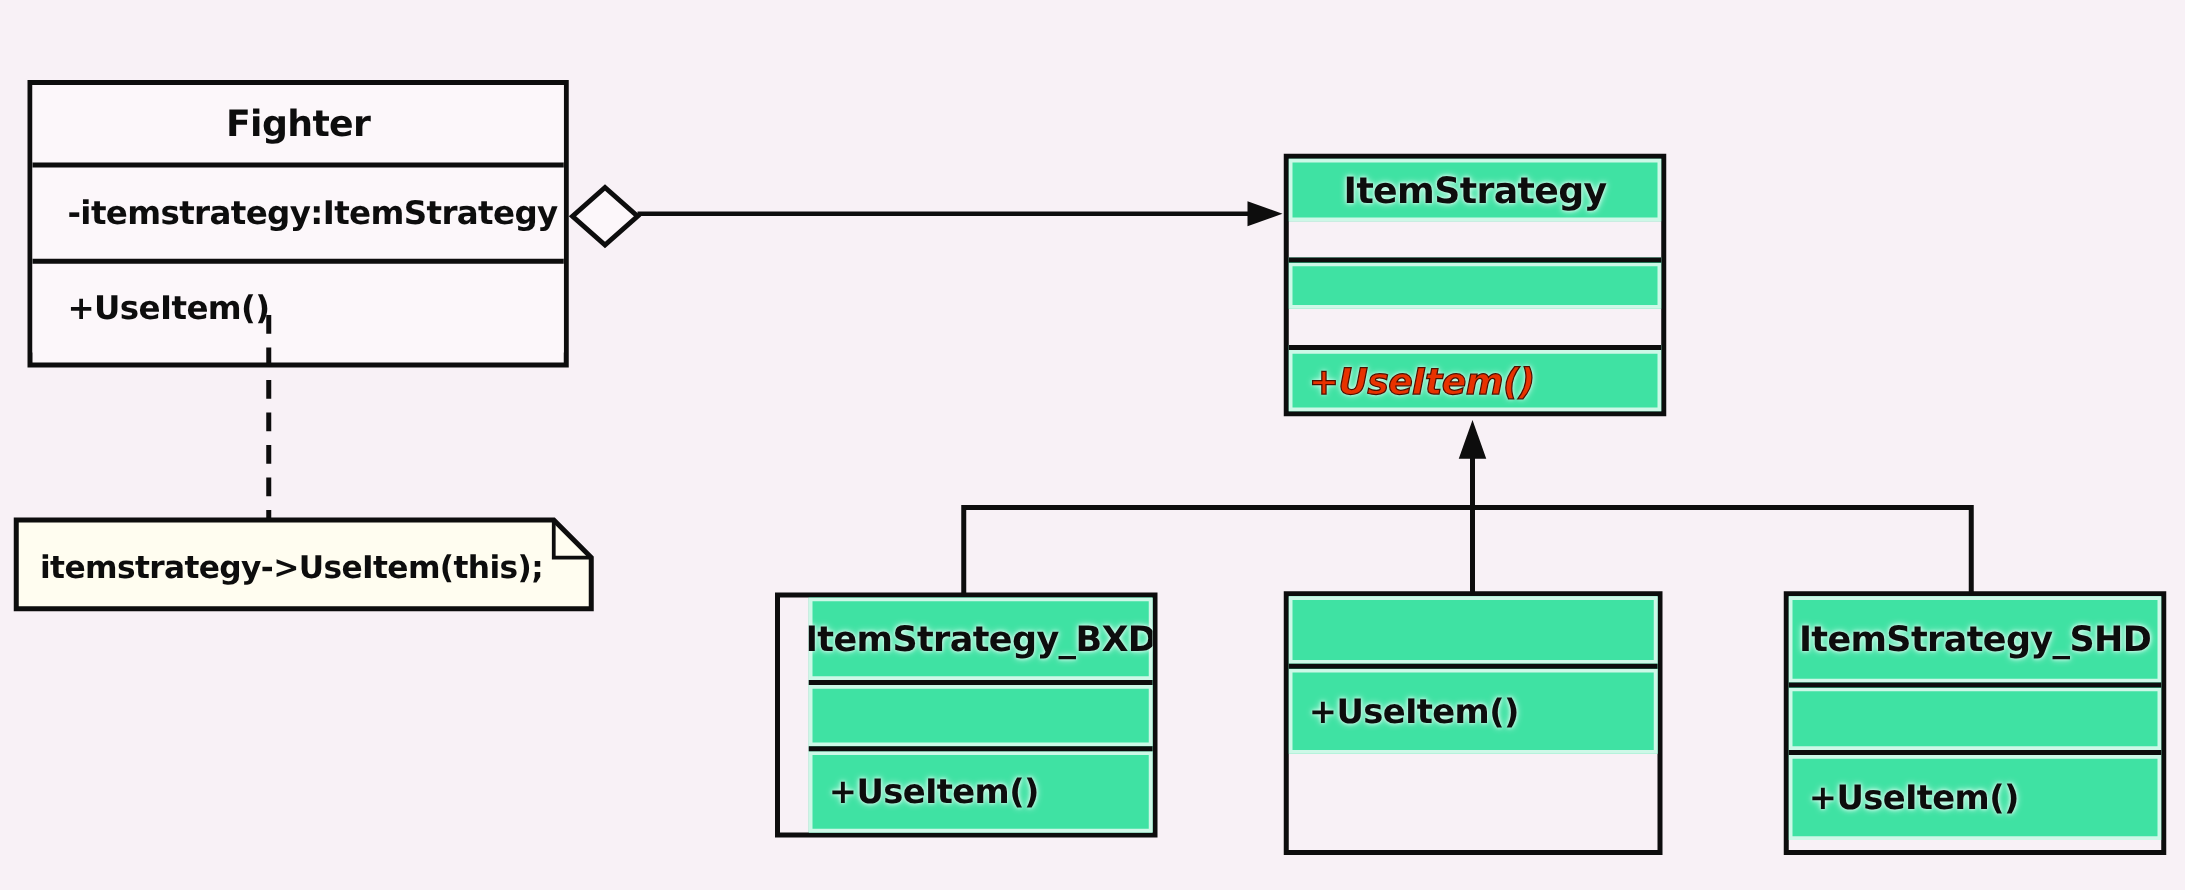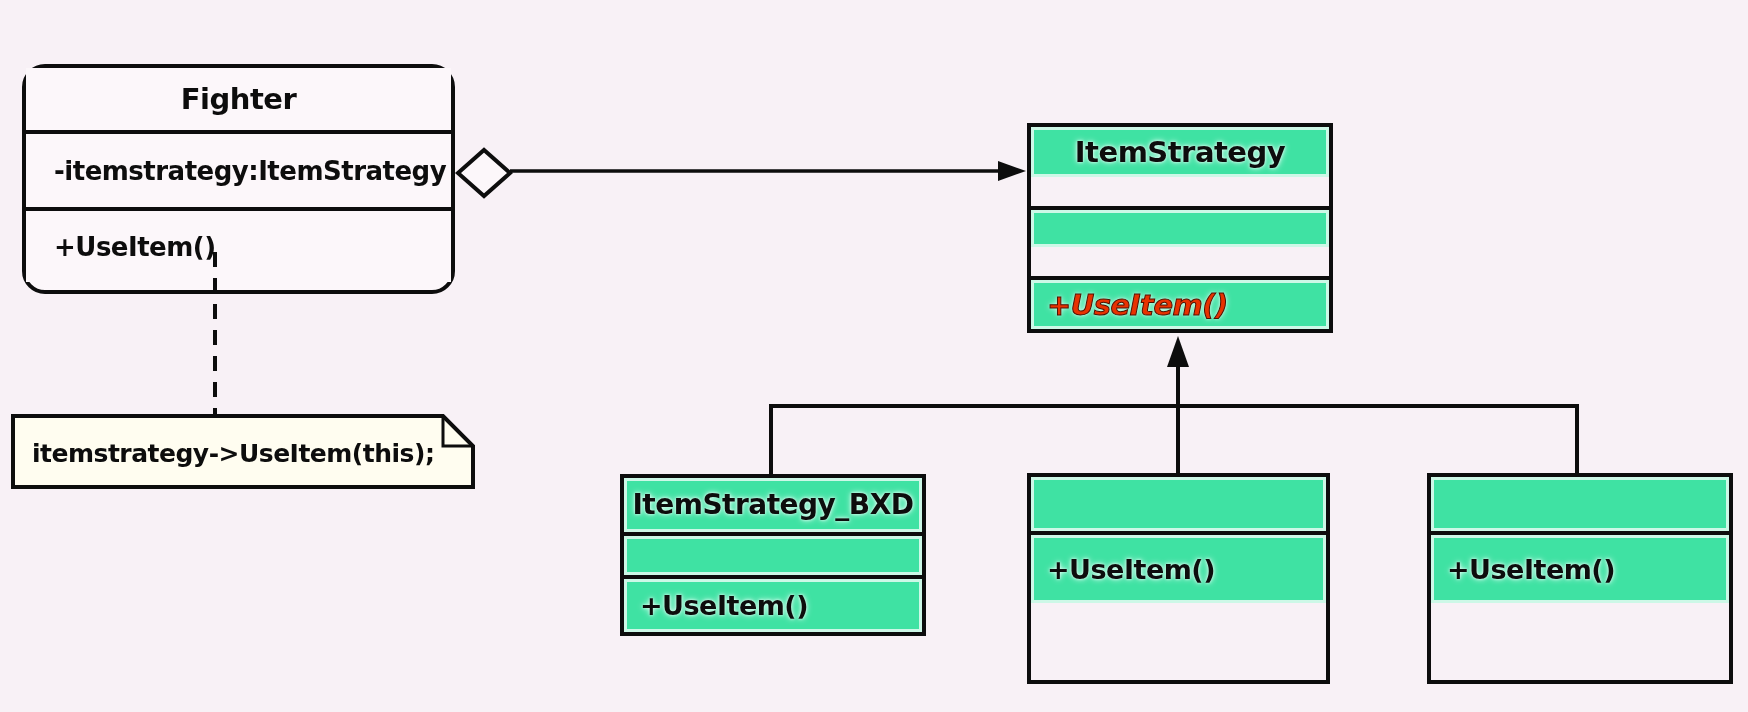--- a/index.html
+++ b/index.html
@@ -35,38 +35,38 @@
     justify-content:center; font-weight:bold; color:var(--line);
     font-size:29px; letter-spacing:-0.5px;
   }
   .green .uml-title, .green .uml-member {
     text-shadow:0 0 3px #dffff3, 0 0 6px #dffff3;
   }
   .uml-member {
     font-weight:bold; color:var(--line); font-size:27px; letter-spacing:-0.5px;
     padding-left:16px;
   }
-  #fighter        { left:22px;  top:64px;  width:433px; height:230px;border-radius:23px; }
+  #fighter        { left:22px;  top:64px;  width:433px; height:230px; }
   #fighter .row-title   { height:62px; }
   #fighter .row-attrs   { height:77px; }
   #fighter .row-methods { height:75px; }
   #fighter .uml-member  { font-size:26px; padding-left:28px; }
 
   #item-strategy  { left:1027px; top:123px; width:306px; height:210px;gap:29px; }
   #item-strategy .row-title   { height:69px; }
   #item-strategy .row-attrs   { height:54px; }
   #item-strategy .row-methods { height:71px; }
   .abstract-method {
     font-style:italic; color:var(--abstract-method-color);
     -webkit-text-stroke:1px #4a1000;
     text-shadow:0 0 4px #fff8c8, 0 0 7px #eafff4;
     font-size:29px;
   }
   .bottom-class { top:473px; width:306px; height:211px; }
-  #item-strategy-bxd { left:620px;  top:474px; height:162px; }
+  #item-strategy-bxd { left:620px;  top:474px; height:196px;padding-left:23px; }
   #item-strategy-dhd { left:1027px; width:303px; }
   #item-strategy-shd { left:1427px; }
   .bottom-class .row-title, #item-strategy-bxd .row-title { height:69px; }
   .bottom-class .row-attrs, #item-strategy-bxd .row-attrs { height:54px; }
   .bottom-class .row-methods, #item-strategy-bxd .row-methods { height:72px; }
   .bottom-class .uml-title { font-size:28px; }
 
   .note-text-layer {
     position:absolute; left:13px; top:418px; width:430px; height:71px;
     display:flex; align-items:center; padding-left:19px;
@@ -101,20 +101,21 @@
     <div class="uml-row row-attrs"></div>
     <div class="uml-row uml-member row-methods">+UseItem()</div>
   </div>
 
   <div class="uml-class green bottom-class" id="item-strategy-dhd">
     <div class="uml-row row-attrs"></div>
     <div class="uml-row uml-member row-methods">+UseItem()</div>
   </div>
 
   <div class="uml-class green bottom-class" id="item-strategy-shd">
+    <div class="uml-row uml-title row-title">ItemStrategy_SHD</div>
     <div class="uml-row row-attrs"></div>
     <div class="uml-row uml-member row-methods">+UseItem()</div>
   </div>
 
   <svg class="overlay" width="1748" height="712" viewBox="0 0 1748 712">
 
     <polygon class="diamond" points="458,173 484,150 510,173 484,196"></polygon>
     <line class="conn" x1="510" y1="171" x2="1000" y2="171" stroke-width="3.5"></line>
     <polygon class="filled" points="998,161 1026,171 998,181"></polygon>
 

